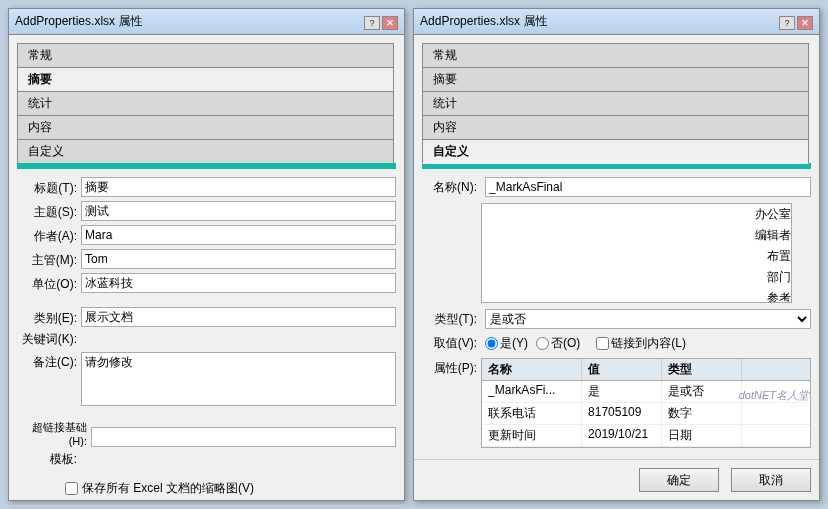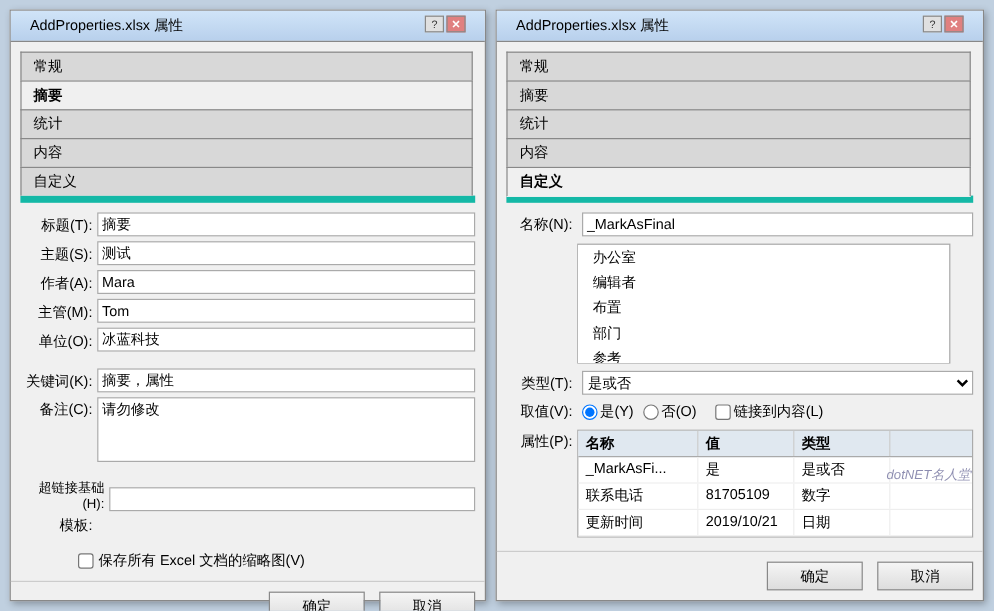--- a/index.html
+++ b/index.html
@@ -20,23 +20,23 @@
       box-shadow: 2px 2px 6px rgba(0,0,0,0.3);
       display: flex;
       flex-direction: column;
       width: 400px;
       min-width: 390px;
     }
 
     .dialog-titlebar {
       background: linear-gradient(to bottom, #d0e4f8, #b8d0ec);
       border-bottom: 1px solid #888;
-      padding: 4px 16px;
-      display: flex;
-      align-items: flex-start;
+      padding: 4px 6px;
+      display: flex;
+      align-items: flex-end;
       justify-content: space-between;
       height: 26px;
     }
 
     .dialog-title {
       font-size: 12px;
       color: #000;
       font-weight: normal;
     }
 
@@ -212,22 +212,23 @@
     .list-box {
       width: calc(100% - 78px);
       height: 100px;
       border: 1px solid #aaa;
       background: #fff;
       overflow-y: auto;
       font-size: 12px;
     }
 
     .list-box-item {
-      padding: 2px 12px;
+      padding: 2px 0;
       cursor: pointer;
+      text-align: right;
     }
 
     .list-area {
       display: flex;
       gap: 4px;
     }
 
     .list-buttons {
       display: flex;
       flex-direction: column;
@@ -350,22 +351,25 @@
       <div class="form-row">
         <span class="form-label">主管(M):</span>
         <input class="form-input" type="text" value="Tom" style="">
       </div>
       <div class="form-row">
         <span class="form-label">单位(O):</span>
         <input class="form-input" type="text" value="冰蓝科技" style="">
       </div>
       <div class="form-spacer"></div>
       <div class="form-row">
+        <span class="form-label">类别(E):</span>
+        <input class="form-input" type="text" value="展示文档" style="">
+      </div>
+      <div class="form-row">
         <span class="form-label">关键词(K):</span>
-        <input class="form-input" type="text" value="摘要，属性" style="">
       </div>
       <div class="form-row" style="align-items:flex-start;">
         <span class="form-label" style="margin-top:2px;">备注(C):</span>
         <textarea class="form-input multiline" style="">请勿修改</textarea>
       </div>
       <div class="form-spacer"></div>
       <div class="form-row">
         <span class="form-label" style="width:70px;font-size:11px;">超链接基础(H):</span>
         <input class="form-input" type="text" style="">
       </div>

